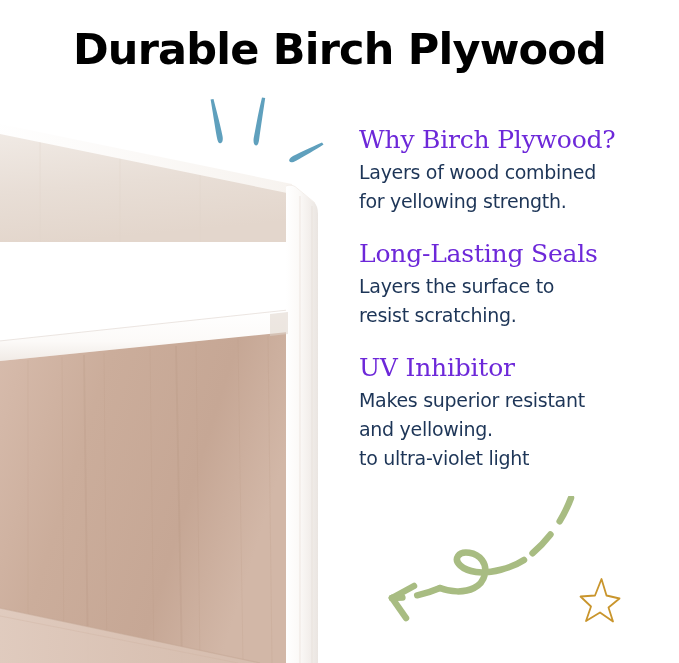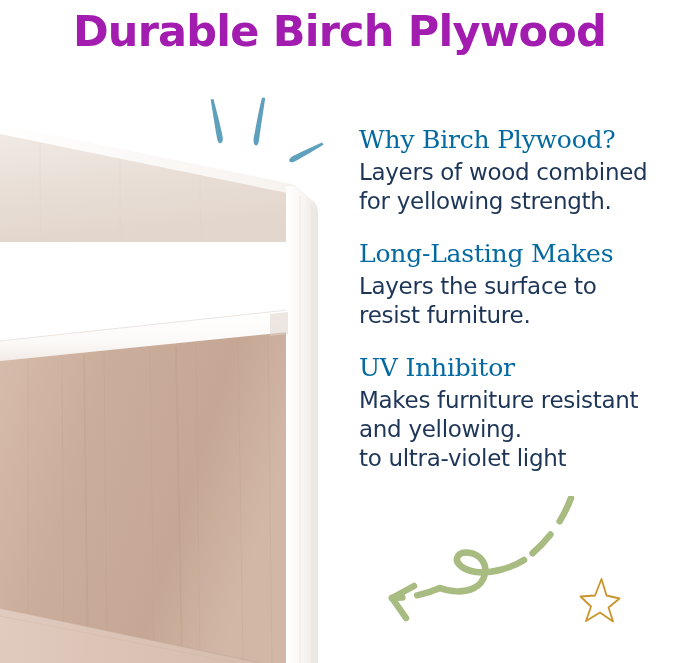--- a/index.html
+++ b/index.html
@@ -21,28 +21,28 @@
     inset: 0;
     width: 679px;
     height: 663px;
     background: #ffffff;
   }
 
   
   .page-title {
     position: absolute;
     left: 0;
-    top: 2px;
+    top: 20px;
     width: 679px;
     text-align: center;
     font-family: "DejaVu Sans", "Liberation Sans", sans-serif;
     font-weight: bold;
     font-size: 43px;
     letter-spacing: -0.8px;
-    color: #a21caf;
+    color: #000000;
     white-space: nowrap;
     line-height: 58px;
   }
 
   
   .product-photo {
     position: absolute;
     left: 0;
     top: 110px;
     width: 340px;
@@ -68,28 +68,28 @@
     width: 312px;
   }
   .feature-block { margin-bottom: 22px; }
   .feature-block:last-child { margin-bottom: 14px; }
 
   .feature-heading {
     font-family: "DejaVu Serif", "Liberation Serif", serif;
     font-weight: normal;
     font-size: 25px;
     line-height: 32px;
-    color: #0369a1;
+    color: #6d28d9;
     margin: 0 0 2px 0;
     white-space: nowrap;
     letter-spacing: -0.2px;
   }
   .feature-body {
     font-family: "DejaVu Sans", "Liberation Sans", sans-serif;
-    font-size: 23px;
+    font-size: 19px;
     line-height: 29px;
     color: #1d3557;
     margin: 0;
     letter-spacing: -0.3px;
   }
   .feature-body span { display: block; white-space: nowrap; }
 
   
   .doodle-arrow {
     position: absolute;
@@ -210,31 +210,31 @@
 
     <div class="feature-block">
       <h2 class="feature-heading">Why Birch Plywood?</h2>
       <p class="feature-body">
         <span>Layers of wood combined</span>
         <span>for yellowing strength.</span>
       </p>
     </div>
 
     <div class="feature-block">
-      <h2 class="feature-heading">Long-Lasting Makes</h2>
+      <h2 class="feature-heading">Long-Lasting Seals</h2>
       <p class="feature-body">
         <span>Layers the surface to</span>
-        <span>resist furniture.</span>
+        <span>resist scratching.</span>
       </p>
     </div>
 
     <div class="feature-block">
       <h2 class="feature-heading">UV Inhibitor</h2>
       <p class="feature-body">
-        <span>Makes furniture resistant</span>
+        <span>Makes superior resistant</span>
         <span>and yellowing.</span>
         <span>to ultra-violet light</span>
       </p>
     </div>
 
   </div>
 
   <div class="doodle-arrow">
     <svg width="260" height="140" viewBox="0 0 260 140" xmlns="http://www.w3.org/2000/svg">
       <g fill="none" stroke="#a8bc82" stroke-width="6.5" stroke-linecap="round">

